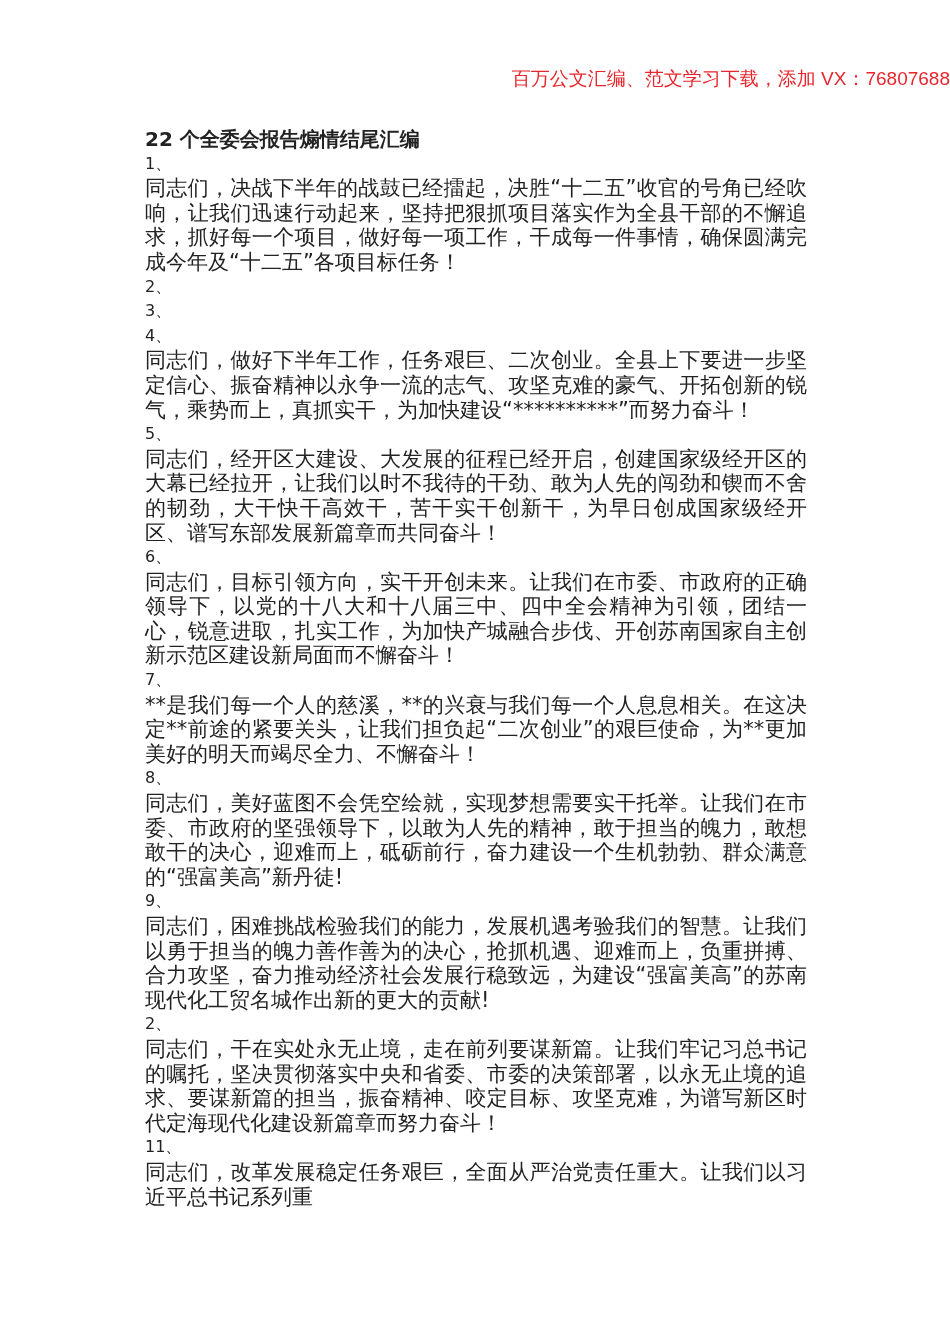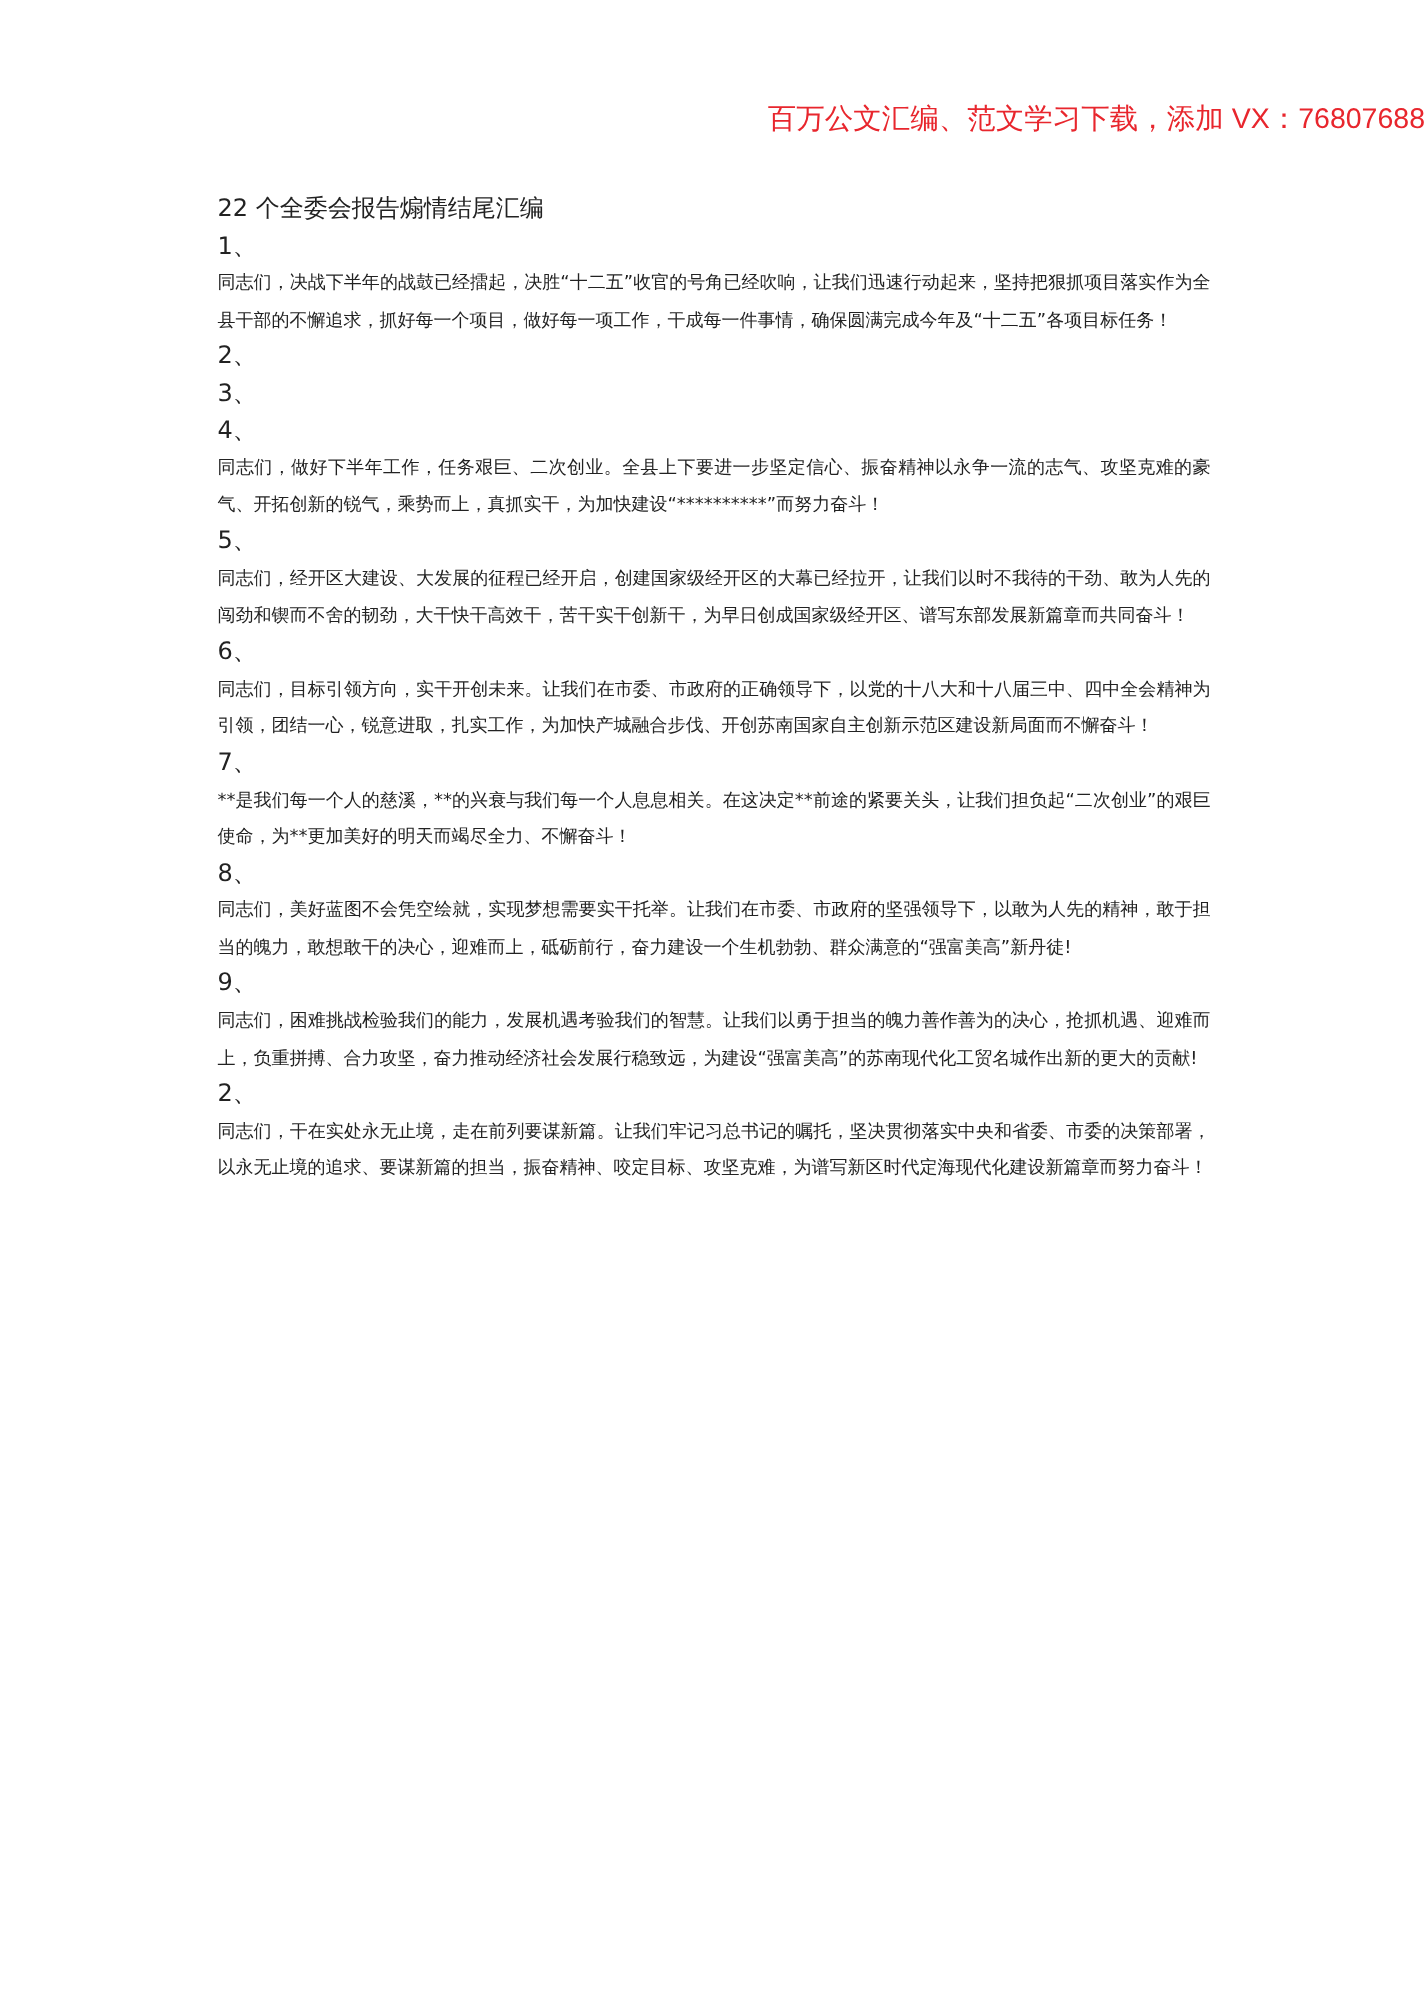--- a/index.html
+++ b/index.html
@@ -23,27 +23,27 @@
     color: #e8262d;
     letter-spacing: 0px;
   }
   .page {
     position: absolute;
     top: 127px;
     left: 145px;
     width: 662px;
   }
   .line {
-    font-size: 12px;
+    font-size: 21px;
     line-height: 24.6px;
     text-align: justify;
     white-space: normal;
     word-break: break-all;
   }
-  .title { font-size: 16px; }
+  .title { font-size: 20px; font-weight: bold; }
   .num { font-size: 16px; }
 </style>
 </head>
 <body>
 
 <div class="header">百万公文汇编、范文学习下载，添加 VX：76807688</div>
 
 <div class="page">
   <div class="line title">22 个全委会报告煽情结尾汇编</div>
 
@@ -78,13 +78,17 @@
     <div class="line">同志们，美好蓝图不会凭空绘就，实现梦想需要实干托举。让我们在市委、市政府的坚强领导下，以敢为人先的精神，敢于担当的魄力，敢想敢干的决心，迎难而上，砥砺前行，奋力建设一个生机勃勃、群众满意的“强富美高”新丹徒!</div>
   </div>
   <div>
     <div class="line num">9、</div>
     <div class="line">同志们，困难挑战检验我们的能力，发展机遇考验我们的智慧。让我们以勇于担当的魄力善作善为的决心，抢抓机遇、迎难而上，负重拼搏、合力攻坚，奋力推动经济社会发展行稳致远，为建设“强富美高”的苏南现代化工贸名城作出新的更大的贡献!</div>
   </div>
   <div>
     <div class="line num">2、</div>
     <div class="line">同志们，干在实处永无止境，走在前列要谋新篇。让我们牢记习总书记的嘱托，坚决贯彻落实中央和省委、市委的决策部署，以永无止境的追求、要谋新篇的担当，振奋精神、咬定目标、攻坚克难，为谱写新区时代定海现代化建设新篇章而努力奋斗！</div>
   </div>
+  <div>
+    <div class="line num">11、</div>
+    <div class="line">同志们，改革发展稳定任务艰巨，全面从严治党责任重大。让我们以习近平总书记系列重</div>
+  </div>
 </div>
 
 </body></html>

